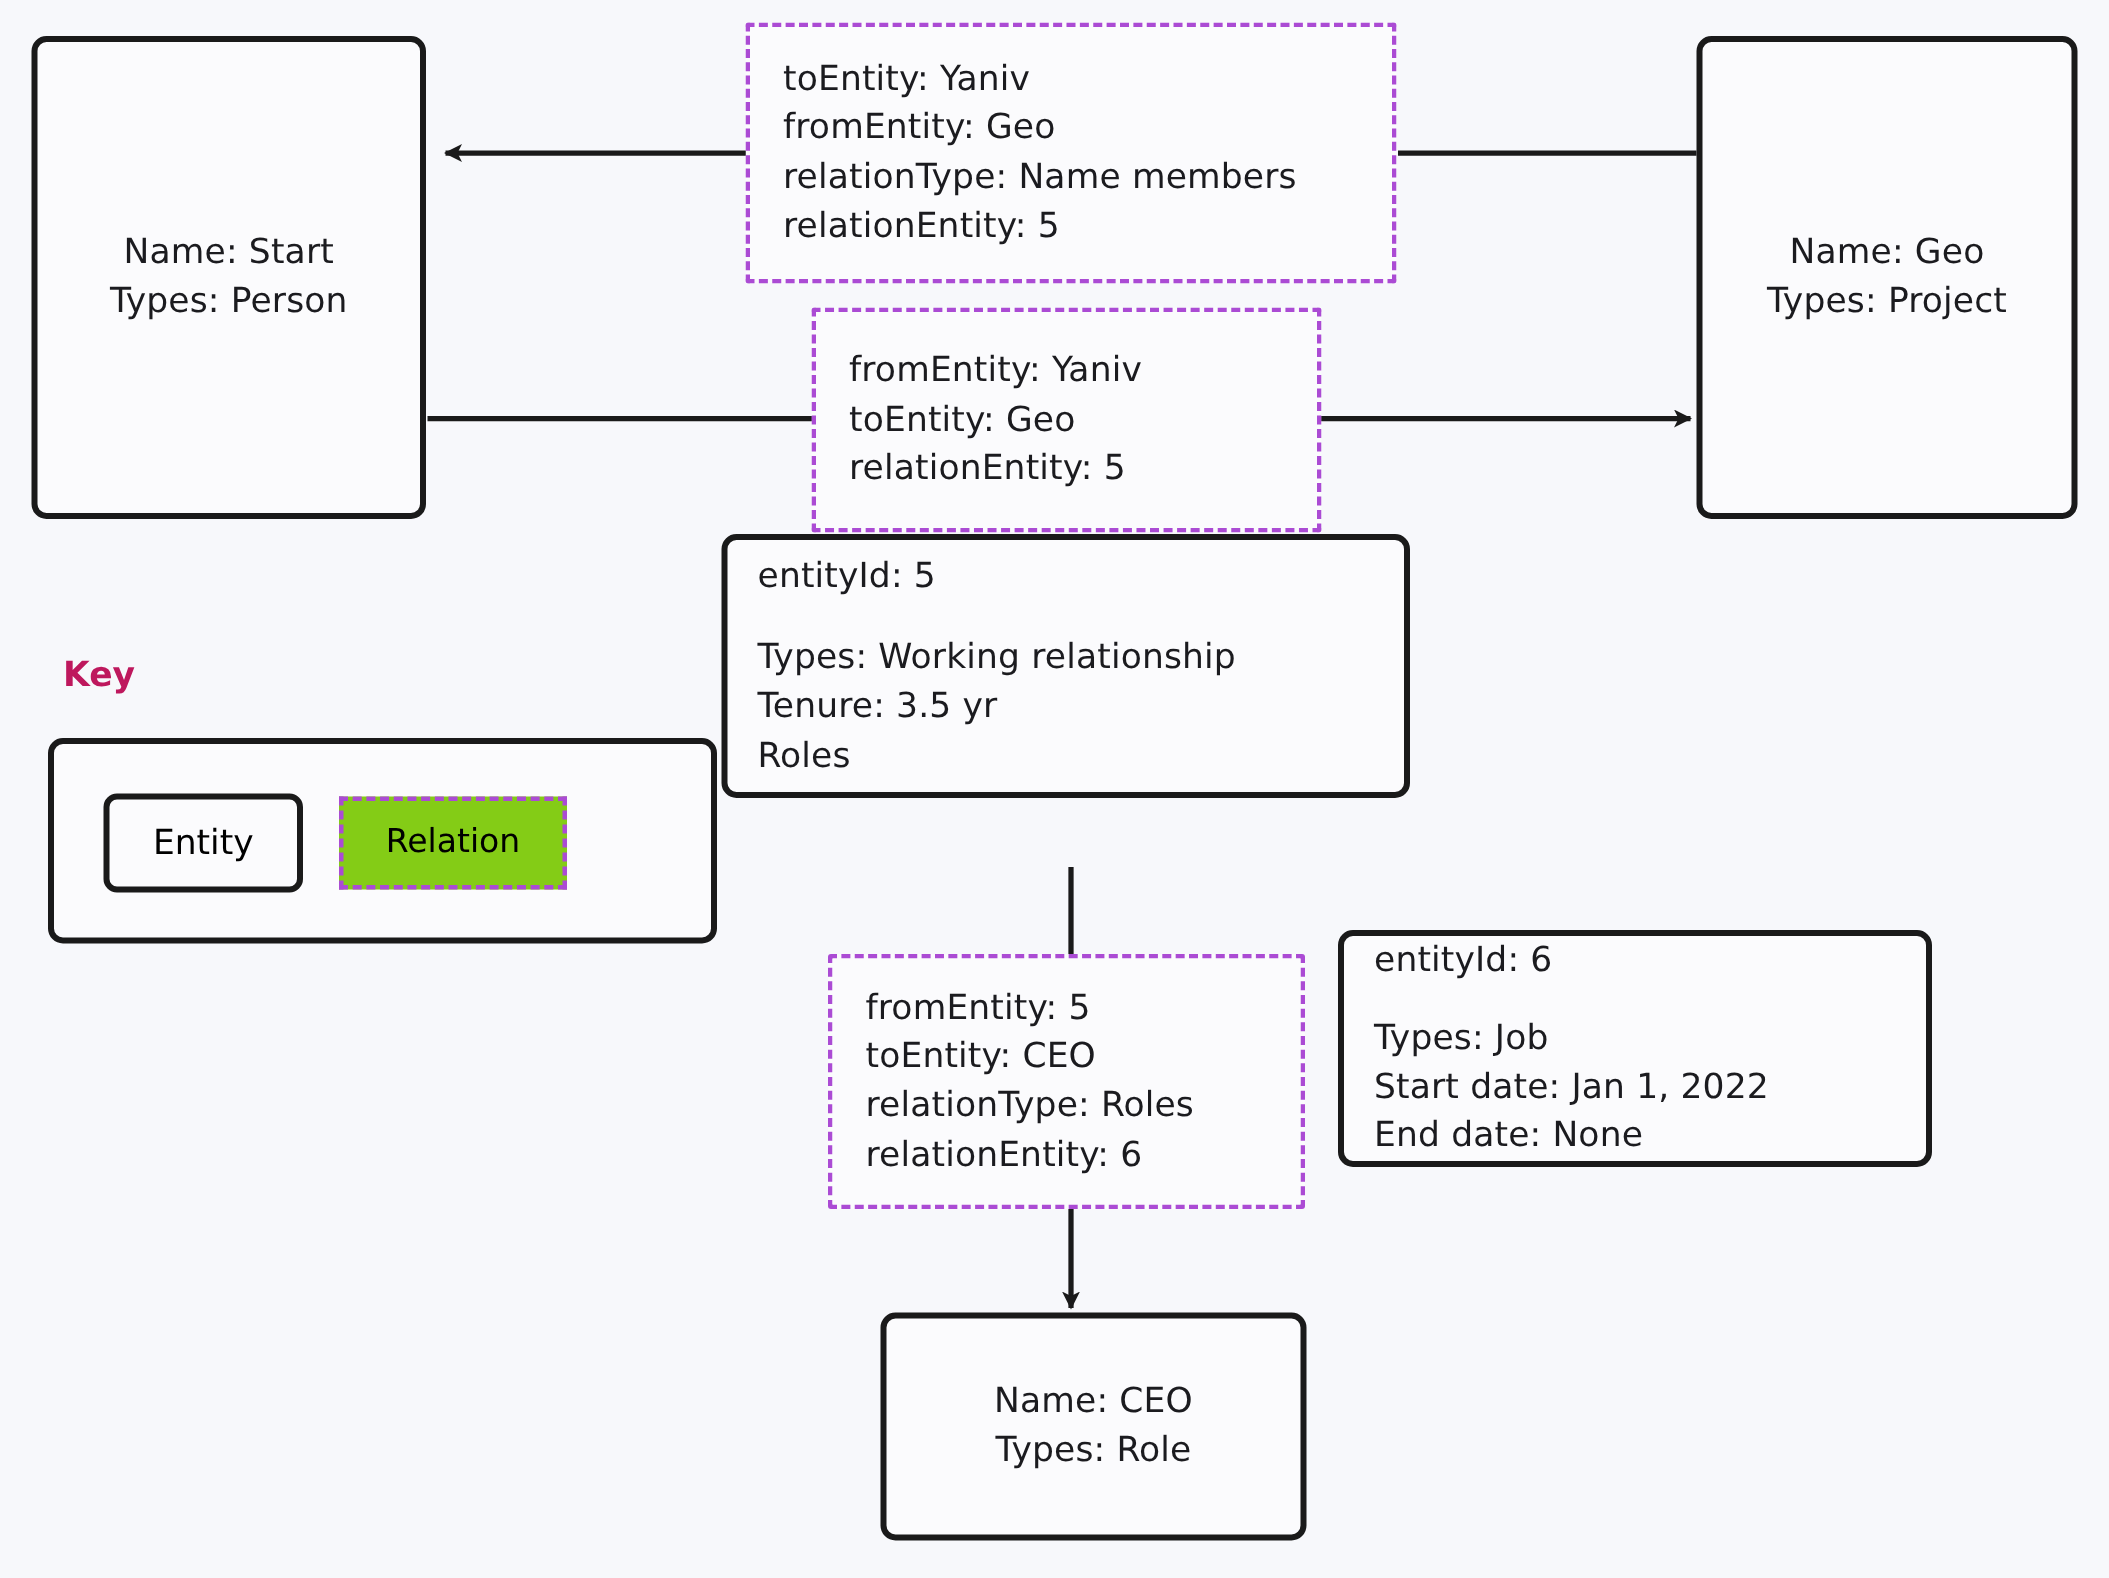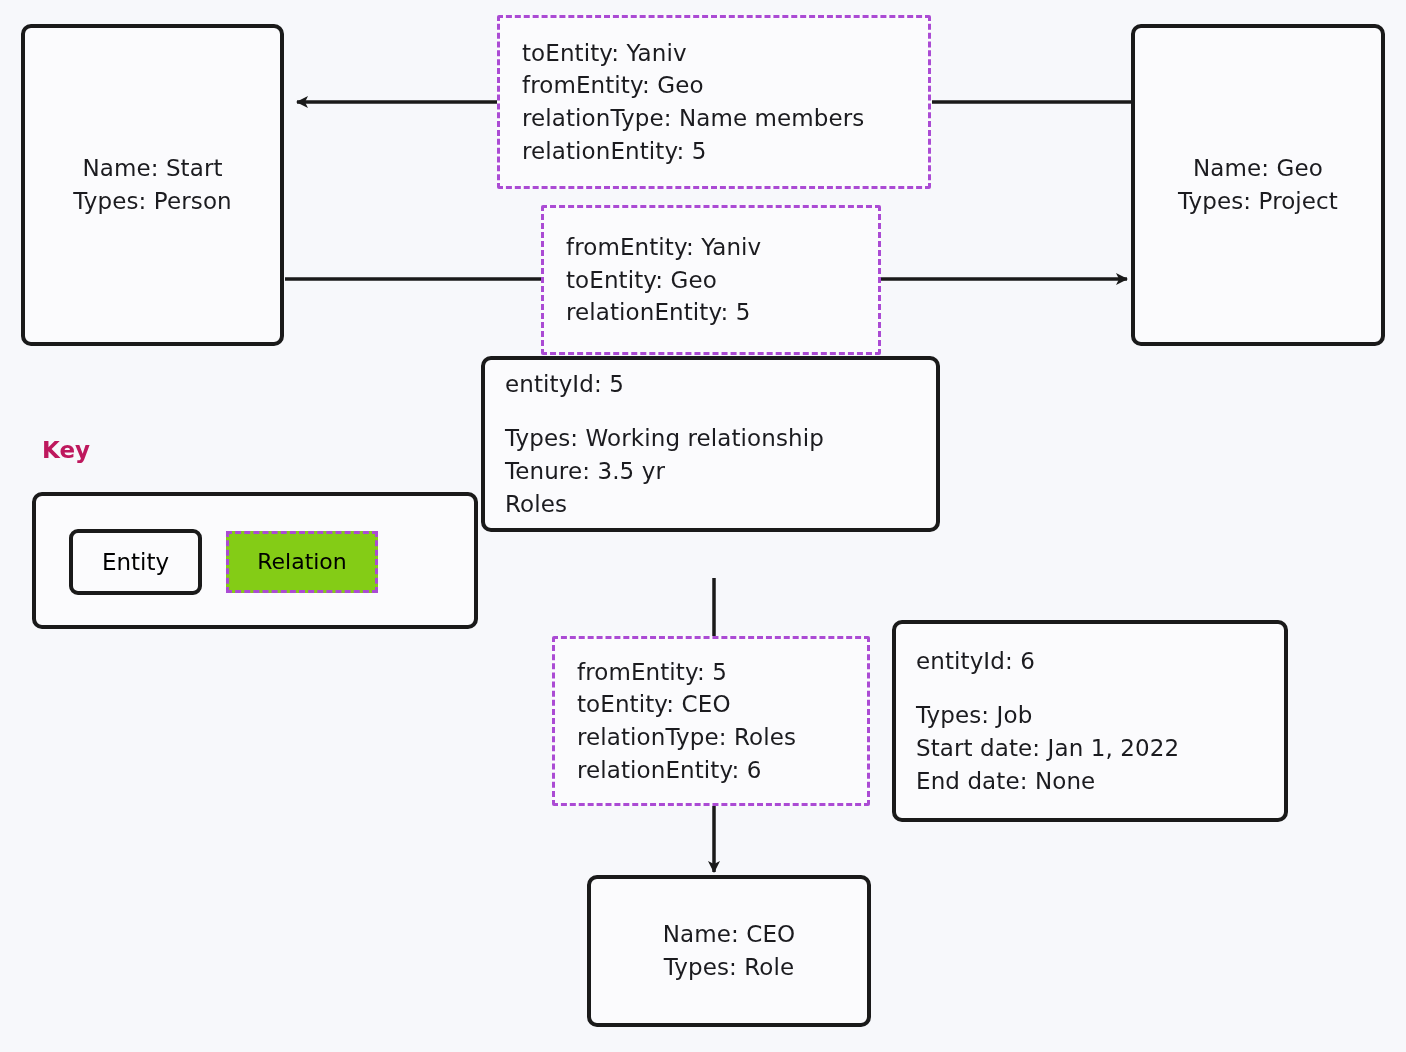--- a/index.html
+++ b/index.html
@@ -172,21 +172,21 @@
     <span class="line pad-l2">Roles</span>
   </div>
 
   <div class="node relation t-rel" style="left:552px; top:636px; width:318px; height:170px;">
     <span class="line pad-l">fromEntity: 5</span>
     <span class="line pad-l">toEntity: CEO</span>
     <span class="line pad-l">relationType: Roles</span>
     <span class="line pad-l">relationEntity: 6</span>
   </div>
 
-  <div class="node attr t-attr" style="left:892px; top:620px; width:396px; height:202px;">
+  <div class="node attr t-attr" style="left:892px; top:620px; width:396px; height:158px;">
     <span class="line pad-l2">entityId: 6</span>
     <span class="gap"></span>
     <span class="line pad-l2">Types: Job</span>
     <span class="line pad-l2">Start date: Jan 1, 2022</span>
     <span class="line pad-l2">End date: None</span>
   </div>
 
   <div class="node entity t-entity" style="left:587px; top:875px; width:284px; height:152px;">
     <span class="line">Name: CEO</span>
     <span class="line">Types: Role</span>

